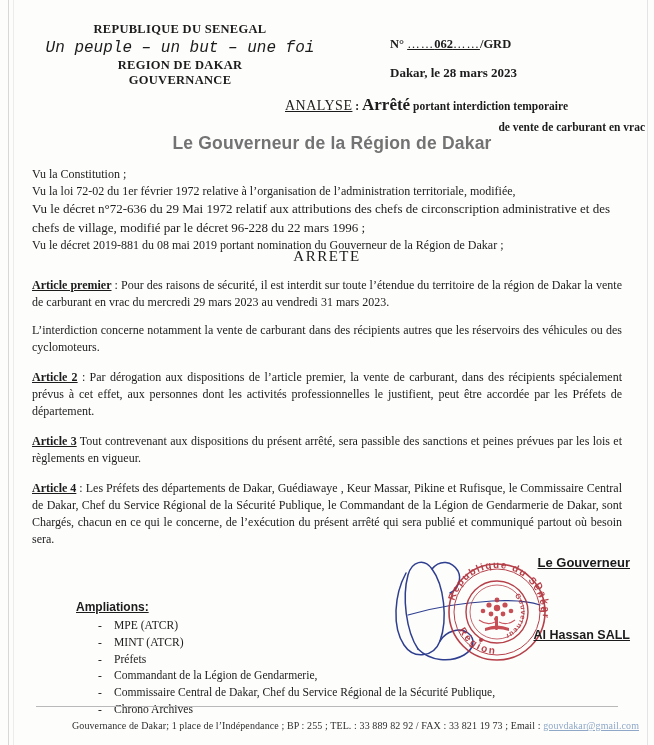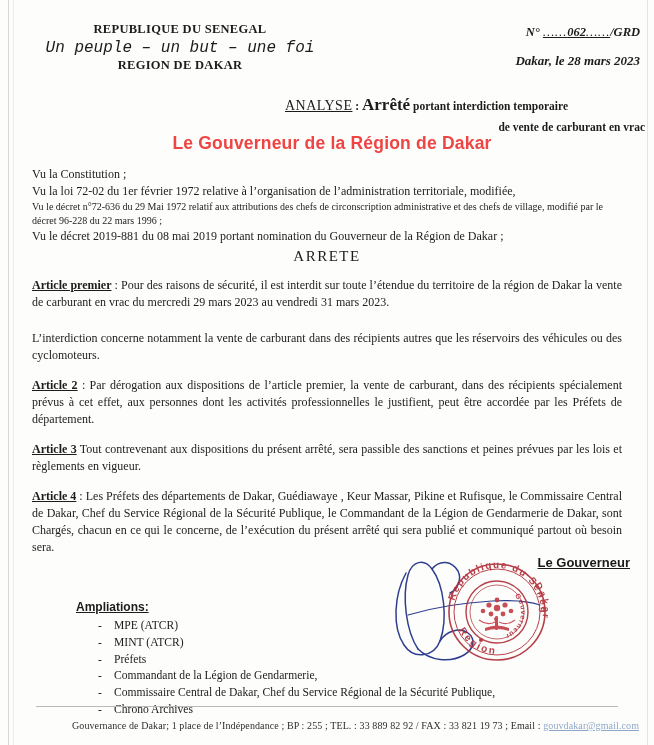--- a/index.html
+++ b/index.html
@@ -65,25 +65,24 @@
     font-size: 12.5px;
     letter-spacing: 0.3px;
   }
   .hdr-left .l2 {
     font-style: italic;
     font-size: 16px;
     font-family: Liberation Mono, monospace;
   }
   .hdr-right {
     position: absolute;
-    left: 390px; top: 2px;
+    left: 390px; top: 14px;
     width: 250px;
-    text-align: right;
+    text-align: left;
     line-height: 1.3;
-    font-style: italic;
   }
   .hdr-right .num {
     font-weight: bold;
     font-size: 12.5px;
     white-space: pre;
   }
   .hdr-right .num .dots {
     text-decoration: underline;
     font-weight: normal;
     letter-spacing: 1px;
@@ -126,34 +125,34 @@
   }
 
   
   .doc-title {
     position: absolute;
     top: 133px; left: 10px; right: 0;
     text-align: center;
     font-family: "Liberation Sans", sans-serif;
     font-size: 17.5px;
     font-weight: bold;
-    color: #ef4444;
+    color: #737373;
     letter-spacing: 0.2px;
   }
 
   
   .vu {
     position: absolute;
     top: 166px; left: 32px;
     width: 592px;
     font-size: 12px;
     line-height: 1.42;
   }
   .vu div { white-space: normal; }
-  .vu .small { font-size: 10px; }
+  .vu .small { font-size: 13px; }
 
   
   .arrete {
     position: absolute;
     top: 248px; left: 0; right: 0;
     text-align: center;
     font-size: 15px;
     letter-spacing: 1.5px;
   }
 
@@ -166,21 +165,21 @@
   .art {
     font-size: 12px;
     line-height: 1.42;
     text-align: justify;
     margin-bottom: 13px;
   }
   .art b.an {
     font-weight: bold;
     text-decoration: underline;
   }
-  .gap-sm { margin-bottom: 19px; }
+  .gap-sm { margin-bottom: 11px; }
 
   
   .ampl {
     position: absolute;
     top: 600px; left: 32px;
     width: 420px;
     margin-left: 44px;
   }
   .ampl-title {
     font-family: "Liberation Sans", sans-serif;
@@ -285,20 +284,21 @@
   <div class="scan-edge-left2"></div>
   <div class="scan-edge-right"></div>
 
   <div class="content">
 
     <div class="hdr">
       <div class="hdr-left">
         <div class="l1">REPUBLIQUE DU SENEGAL</div>
         <div class="l2">Un peuple – un but – une foi</div>
         <div class="l3">REGION DE DAKAR</div>
+        <div class="l4">GOUVERNANCE</div>
       </div>
       <div class="hdr-right">
         <div class="num"><span>N°</span> <span class="dots">……</span><span class="val">062</span><span class="dots">……</span><span>/GRD</span></div>
         <div class="date">Dakar, le 28 mars 2023</div>
       </div>
     </div>
 
     <div class="analyse">
       <span class="ana-label">ANALYSE</span><span class="ana-rest"> : </span><span class="ana-obj">Arrêté</span><span class="ana-rest"> portant interdiction temporaire</span>
       <span class="ana-line2">de vente de carburant en vrac</span>
@@ -383,20 +383,21 @@
       </g>
       <g stroke="#c0353f" stroke-width="1.1" fill="none" opacity="0.9">
         <path d="M46,72 Q54,78 62,74"></path>
         <path d="M82,72 Q74,78 66,74"></path>
       </g>
       <circle cx="48" cy="92" r="2" fill="#b0303a"></circle>
     </svg>
 
     <div class="sig">
       <div class="sig-title">Le Gouverneur</div>
+      <div class="sig-name">Al Hassan SALL</div>
     </div>
 
     <div class="ampl">
       <div class="ampl-title">Ampliations:</div>
       <ul>
         <li>MPE (ATCR)</li>
         <li>MINT (ATCR)</li>
         <li>Préfets</li>
         <li>Commandant de la Légion de Gendarmerie,</li>
         <li>Commissaire Central de Dakar, Chef du Service Régional de la Sécurité Publique,</li>

